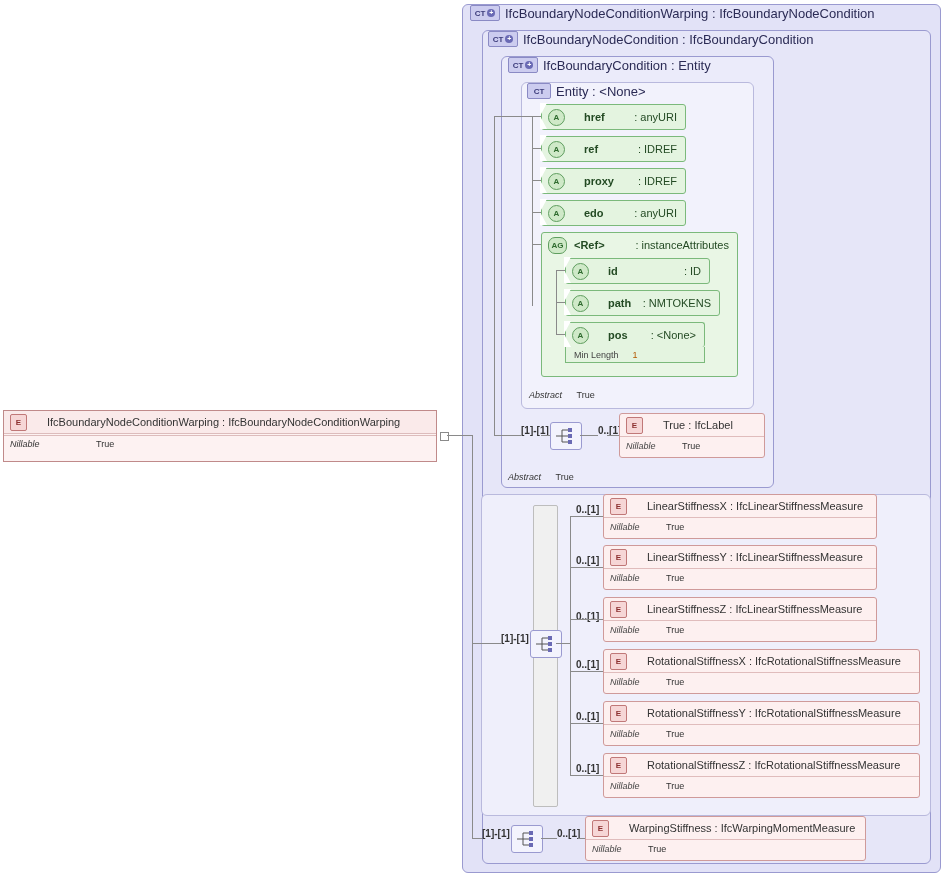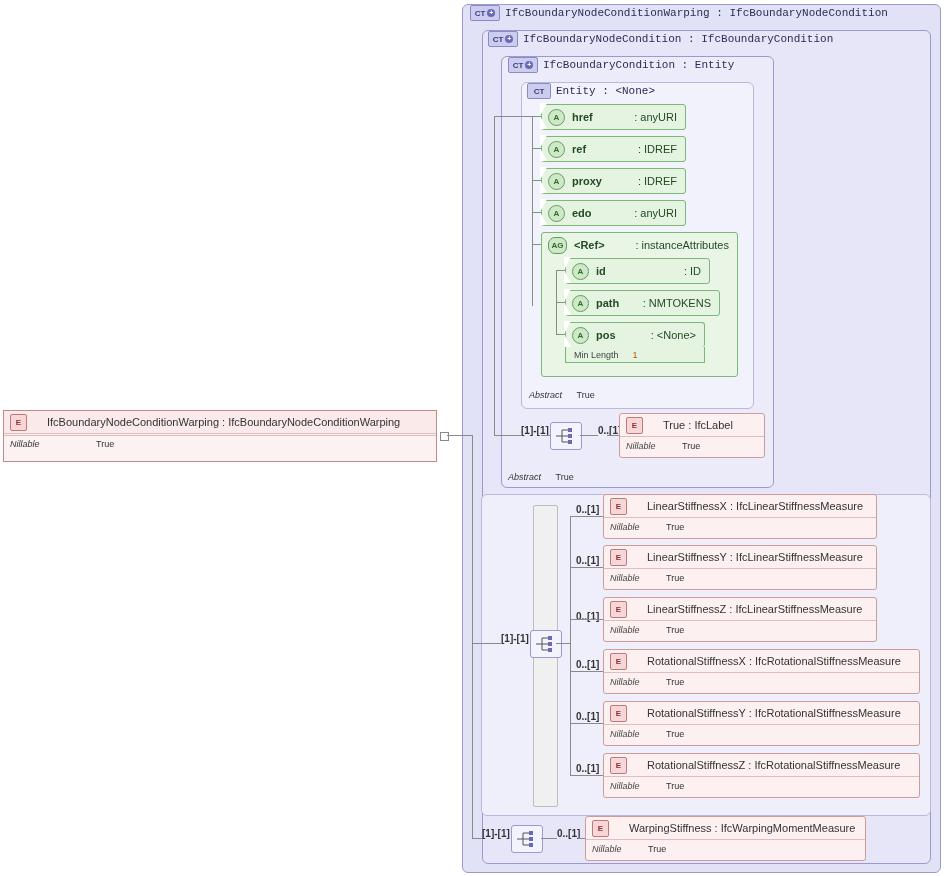--- a/index.html
+++ b/index.html
@@ -12,34 +12,34 @@
   .ct-panel.lvl2{background:#e6e6f8;}
   .ct-panel.lvl3{background:#ebebfa;}
   .ct-panel.lvl4{background:#efeffb;}
 
   .ct-head{position:absolute;display:flex;align-items:center;gap:5px;height:16px;}
   .ct-badge{display:inline-flex;align-items:center;justify-content:center;
     min-width:24px;height:14px;border:1px solid #8a8ac4;border-radius:2px;background:#ccccef;
     font-size:8px;font-weight:bold;color:#3b3b7a;letter-spacing:0;padding:0 2px;}
   .ct-badge .plus{display:inline-block;width:8px;height:8px;border-radius:50%;
     background:#6a6ab4;color:#fff;font-size:7px;line-height:8px;text-align:center;margin-left:2px;}
-  .ct-title{font-size:11px;color:#2b2b55;white-space:nowrap;font-family:Liberation Mono, monospace;}
+  .ct-title{font-size:13px;color:#2b2b55;white-space:nowrap;}
 
   
   .ent-panel{border:1px solid #b9b9dd;border-radius:6px;background:#f2f2fc;}
   .ent-badge{display:inline-flex;align-items:center;justify-content:center;
     width:22px;height:14px;border:1px solid #8a8ac4;border-radius:2px;background:#ccccef;
     font-size:8px;font-weight:bold;color:#3b3b7a;}
 
   
   .attr{border:1px solid #7bb97b;background:#e4f4e0;border-radius:3px 3px 3px 3px;
         display:flex;align-items:center;height:24px;padding-left:6px;}
   .attr .a-badge{display:inline-flex;align-items:center;justify-content:center;width:15px;height:15px;
         border:1px solid #5f9e5f;border-radius:50%;background:#cfe9c8;font-size:8px;font-weight:bold;color:#2f6b2f;}
-  .attr .a-name{margin-left:7px;font-size:11px;color:#234a23;font-weight:bold;}
+  .attr .a-name{margin-left:19px;font-size:11px;color:#234a23;font-weight:bold;}
   .attr .a-type{margin-left:auto;margin-right:8px;font-size:11px;color:#234a23;}
   .attr-wrap{position:absolute;}
   .attr-wrap.notch::before{content:"";position:absolute;left:-1px;top:-1px;width:7px;height:26px;
         background:#ffffff;clip-path:polygon(0 0,100% 0,0 50%,100% 100%,0 100%);}
   .ag-panel{border:1px solid #7bb97b;background:#e9f6e5;border-radius:3px;}
   .ag-head{display:flex;align-items:center;height:24px;padding-left:6px;}
   .ag-badge{display:inline-flex;align-items:center;justify-content:center;width:17px;height:15px;
         border:1px solid #5f9e5f;border-radius:7px;background:#cfe9c8;font-size:8px;font-weight:bold;color:#2f6b2f;}
   .ag-name{margin-left:7px;font-size:11px;color:#234a23;font-weight:bold;}
   .ag-type{margin-left:auto;margin-right:8px;font-size:11px;color:#234a23;}

